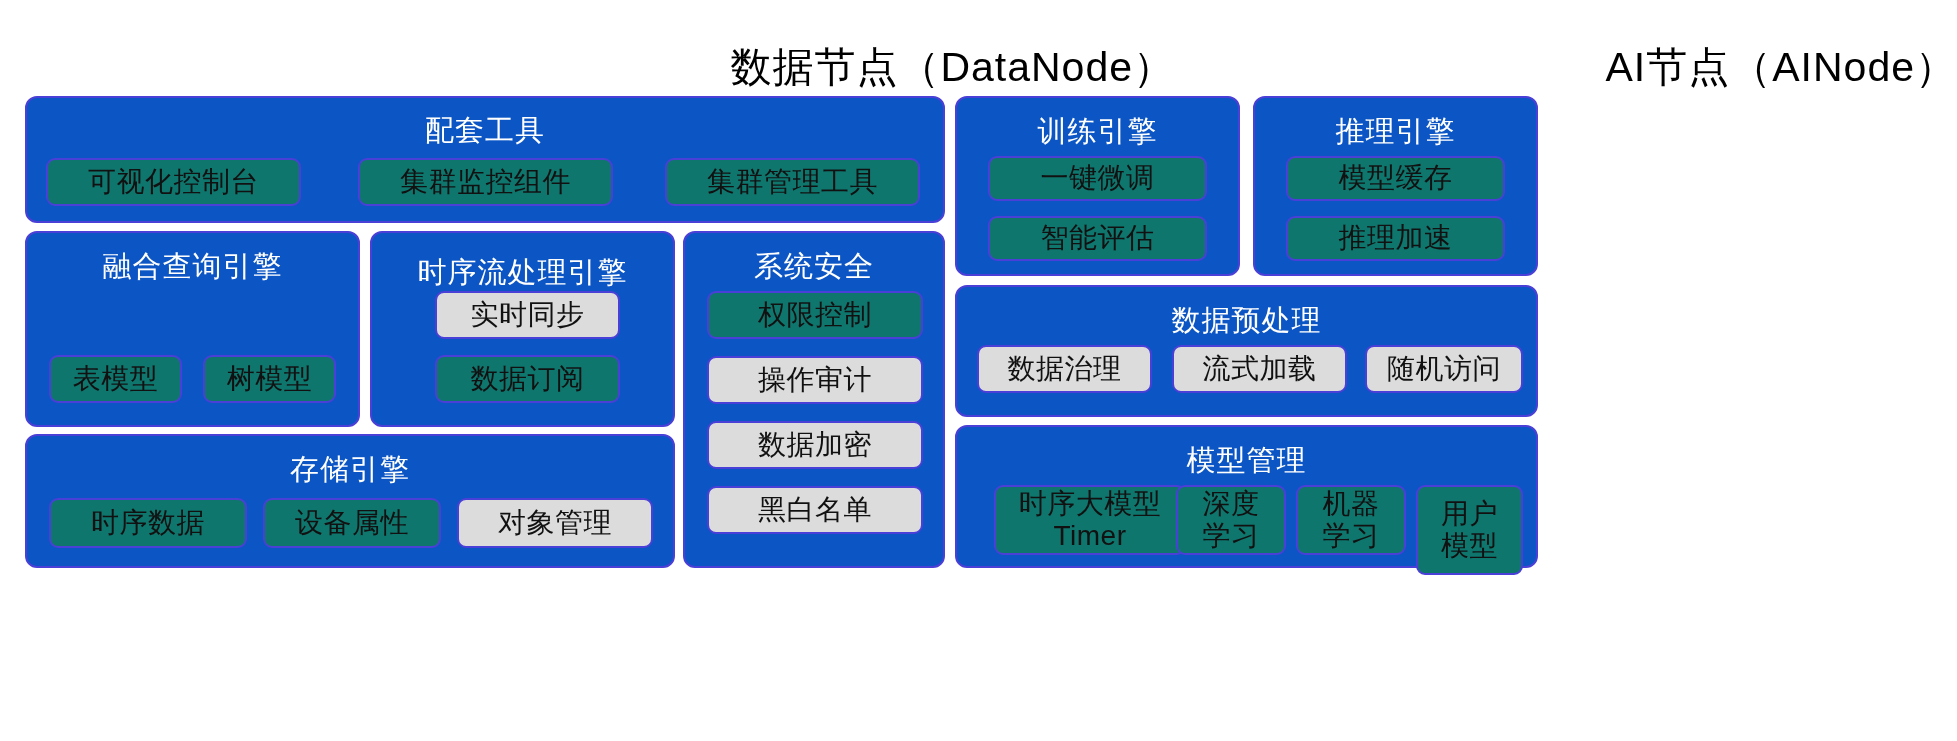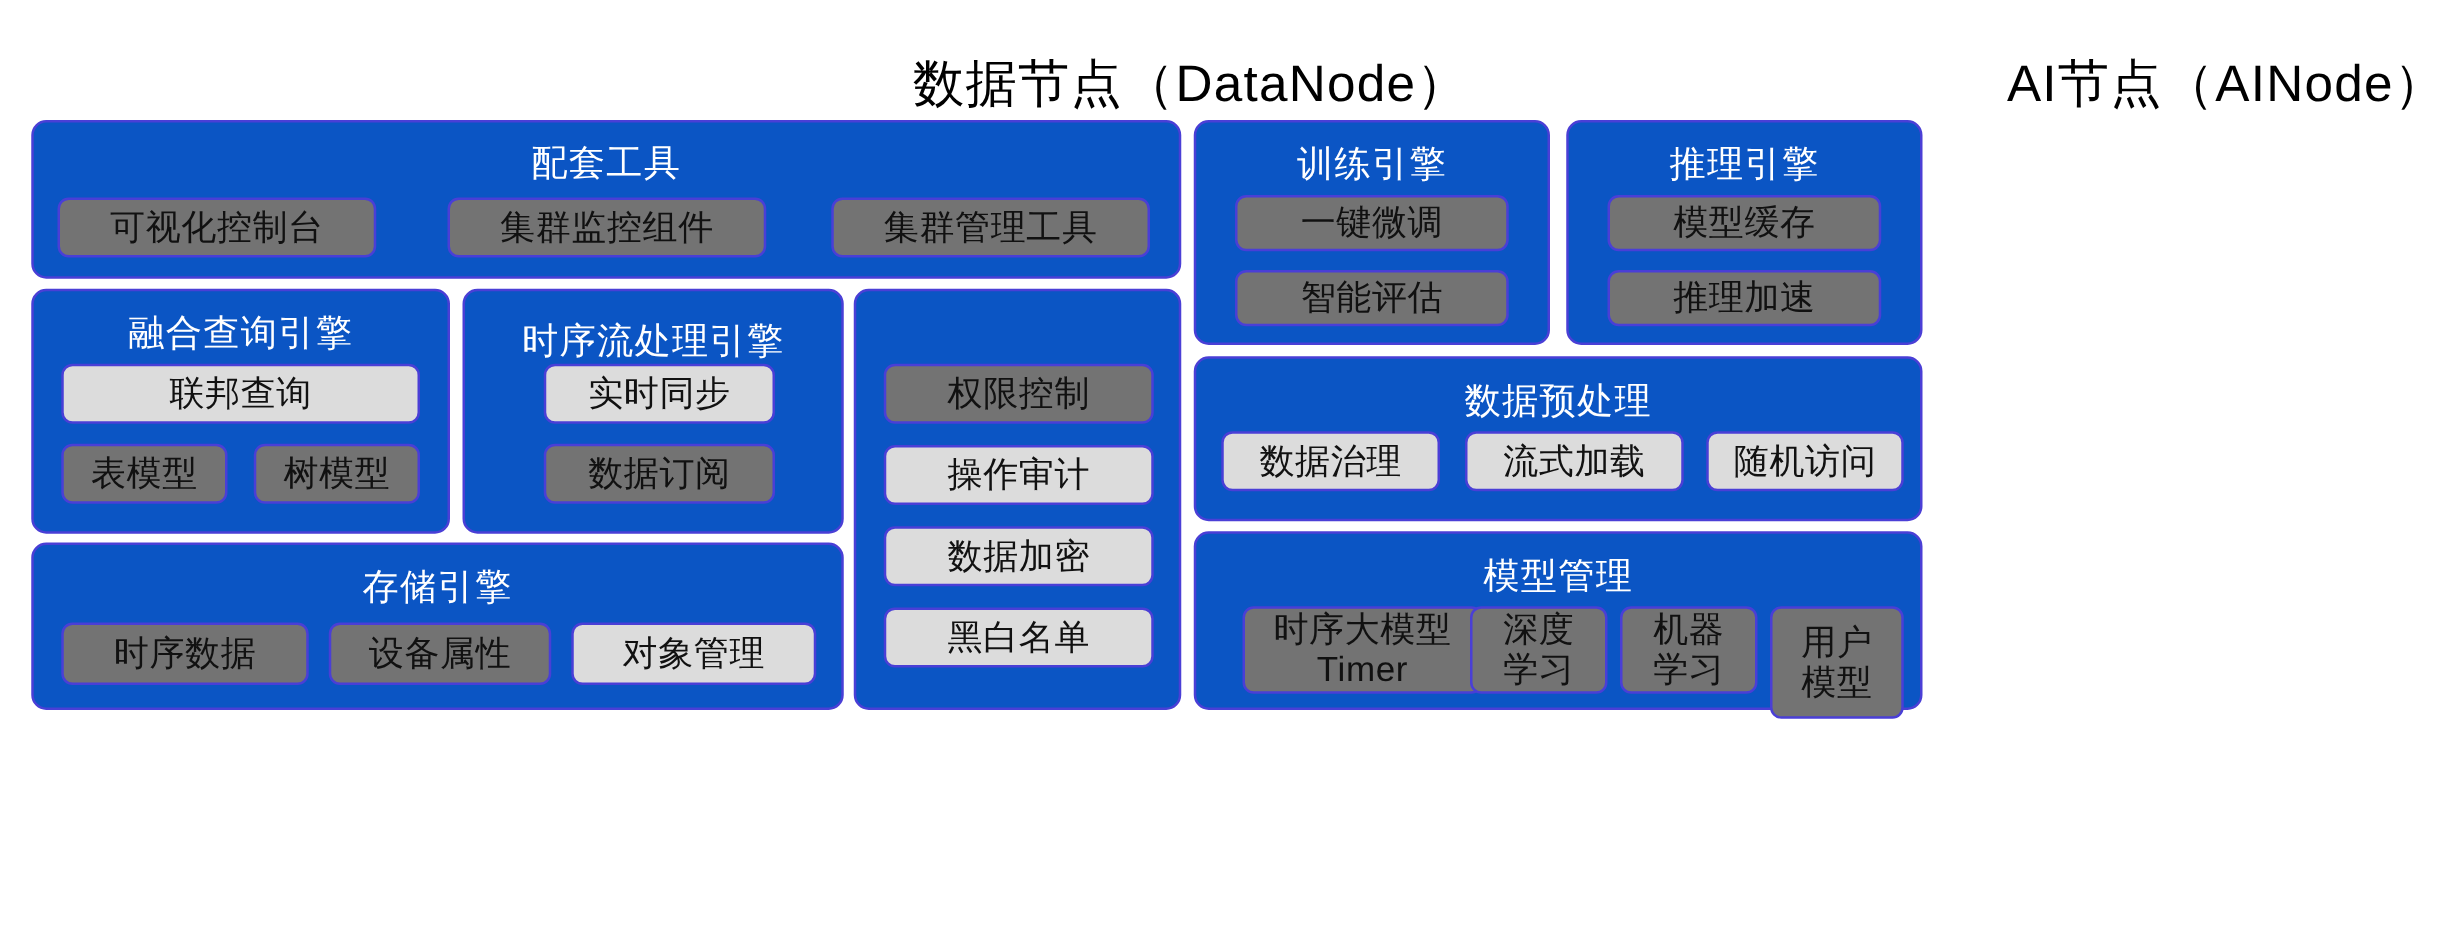--- a/index.html
+++ b/index.html
@@ -46,21 +46,21 @@
     display: flex;
     align-items: center;
     justify-content: center;
     text-align: center;
     color: #111111;
     font-size: 28px;
     line-height: 1.15;
     letter-spacing: 0.5px;
     white-space: pre-line;
   }
-  .chip.white { background: #737373; }
+  .chip.white { background: #0f766e; }
   .chip.gray  { background: #dcdcdc; }
 
   
   #p-tools       { left: 25px;  top: 96px;  width: 920px; height: 127px; }
   #p-fusion      { left: 25px;  top: 231px; width: 335px; height: 196px; }
   #p-stream      { left: 370px; top: 231px; width: 305px; height: 196px; }
   #p-security    { left: 683px; top: 231px; width: 262px; height: 337px; }
   #p-storage     { left: 25px;  top: 434px; width: 650px; height: 134px; }
 
   
@@ -81,32 +81,32 @@
 
   <div class="panel" id="p-tools">
     <div class="panel-title panel-title-abs" style="top:13px;">配套工具</div>
     <div class="chip white" style="left:19px; top:60px; width:255px; height:48px;">可视化控制台</div>
     <div class="chip white" style="left:331px; top:60px; width:255px; height:48px;">集群监控组件</div>
     <div class="chip white" style="left:638px; top:60px; width:255px; height:48px;">集群管理工具</div>
   </div>
 
   <div class="panel" id="p-fusion">
     <div class="panel-title panel-title-abs" style="top:14px;">融合查询引擎</div>
-    <div class="chip gray" style="left:22px; top:58px; width:287px; height:48px;">联邦查询</div>
     <div class="chip white" style="left:22px; top:122px; width:133px; height:48px;">表模型</div>
     <div class="chip white" style="left:176px; top:122px; width:133px; height:48px;">树模型</div>
   </div>
 
   <div class="panel" id="p-stream">
     <div class="panel-title panel-title-abs" style="top:20px;">时序流处理引擎</div>
     <div class="chip gray" style="left:63px; top:58px; width:185px; height:48px;">实时同步</div>
     <div class="chip white" style="left:63px; top:122px; width:185px; height:48px;">数据订阅</div>
   </div>
 
   <div class="panel" id="p-security">
+    <div class="panel-title panel-title-abs" style="top:14px;">系统安全</div>
     <div class="chip white" style="left:22px; top:58px; width:216px; height:48px;">权限控制</div>
     <div class="chip gray" style="left:22px; top:123px; width:216px; height:48px;">操作审计</div>
     <div class="chip gray" style="left:22px; top:188px; width:216px; height:48px;">数据加密</div>
     <div class="chip gray" style="left:22px; top:253px; width:216px; height:48px;">黑白名单</div>
   </div>
 
   <div class="panel" id="p-storage">
     <div class="panel-title panel-title-abs" style="top:14px;">存储引擎</div>
     <div class="chip white" style="left:22px; top:62px; width:198px; height:50px;text-align:center;">时序数据</div>
     <div class="chip white" style="left:236px; top:62px; width:178px; height:50px;">设备属性</div>

